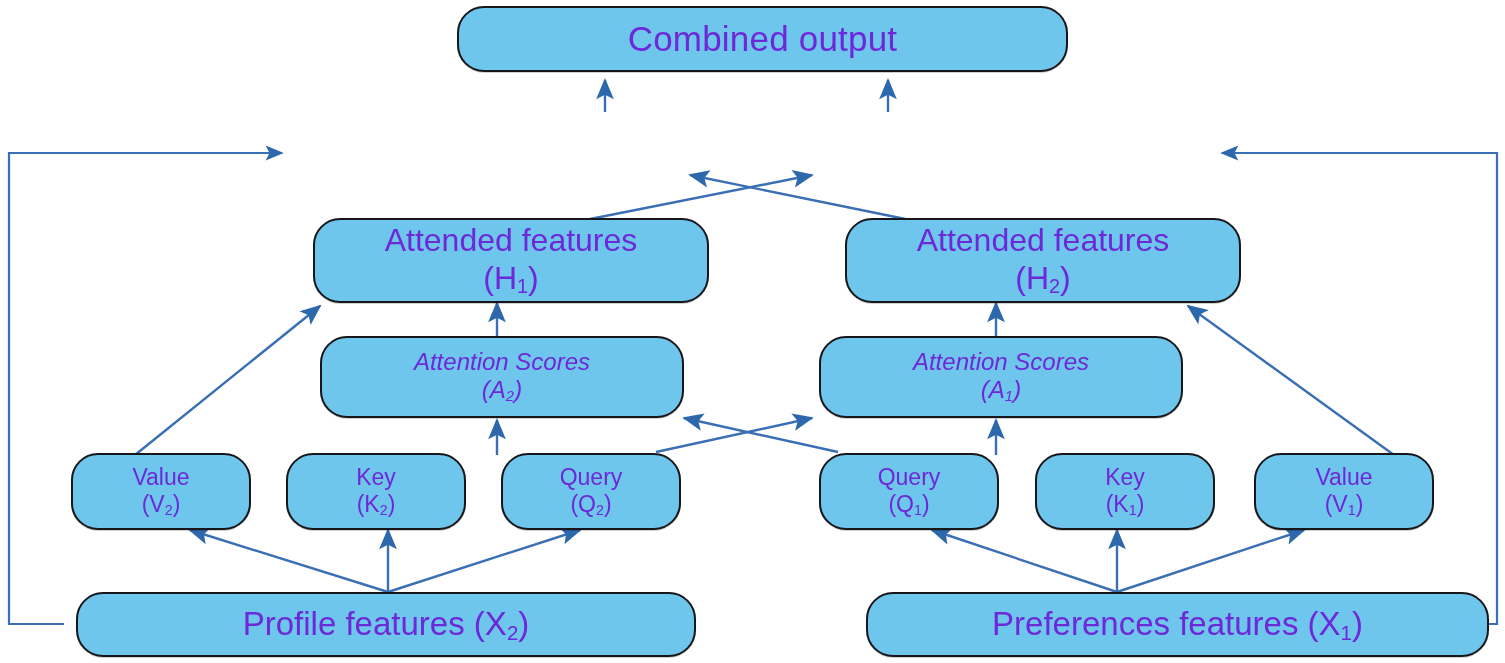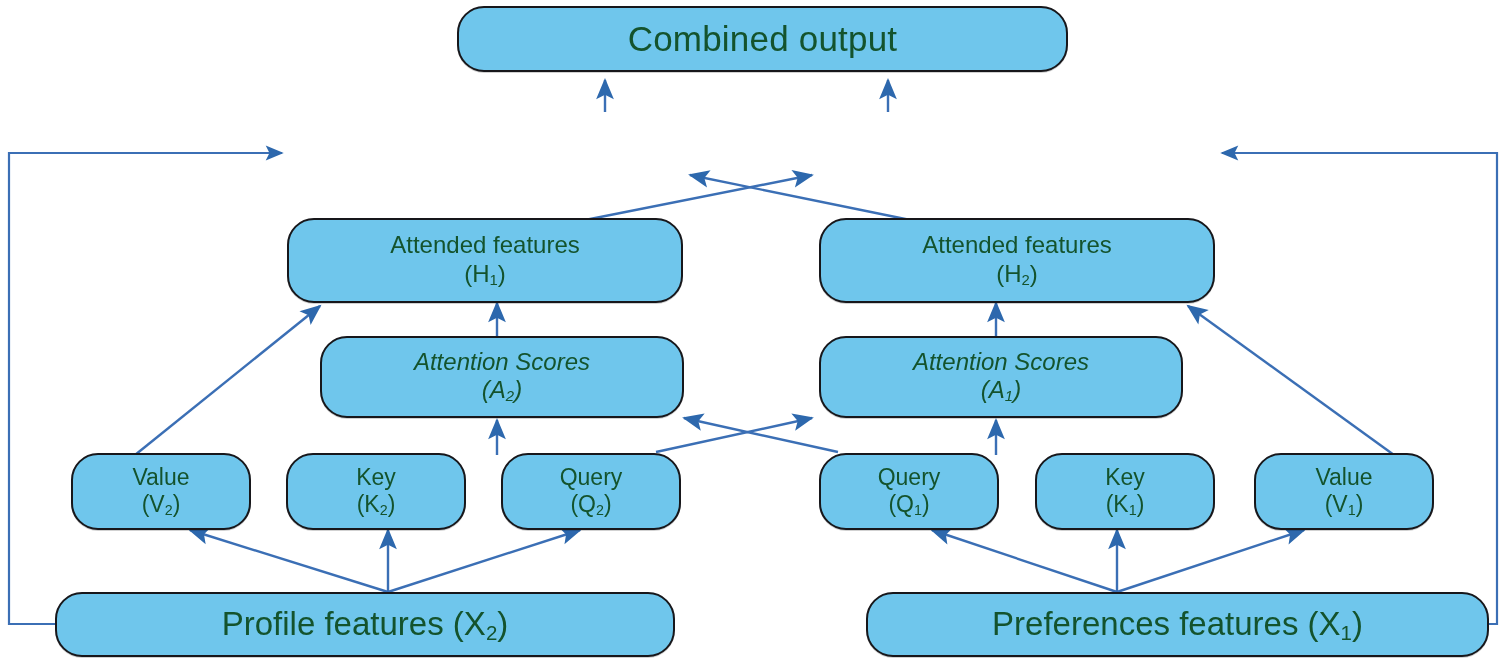--- a/index.html
+++ b/index.html
@@ -29,35 +29,36 @@
   .node {
     position: absolute;
     box-sizing: border-box;
     background: #6FC6EC;
     border: 2.5px solid #17171b;
     border-radius: 27px;
     display: flex;
     align-items: center;
     justify-content: center;
     text-align: center;
-    color: #14532d;
+    color: #6d28d9;
     line-height: 1.18;
     z-index: 3;
     white-space: pre-line;
     box-shadow: 0 1px 0 rgba(0,0,0,0.18);
   }
   .n-combined {
     font-size: 35px;
     letter-spacing: 0.2px;
   }
   .n-out {
     font-size: 25px;
   }
   .n-att {
-    font-size: 24px;
+    font-size: 32px;
+    margin-left: 26px;
   }
   .n-score {
     font-size: 24px;
     font-style: italic;
   }
   .n-qkv {
     font-size: 23px;
   }
   .n-base {
     font-size: 33px;
@@ -155,21 +156,21 @@
   </div>
 
   <div class="node n-qkv" style="left:1035px; top:453px; width:180px; height:77px;">
     <span><span>Key</span><br><span>(K</span><sub>1</sub><span>)</span></span>
   </div>
 
   <div class="node n-qkv" style="left:1254px; top:453px; width:180px; height:77px;">
     <span><span>Value</span><br><span>(V</span><sub>1</sub><span>)</span></span>
   </div>
 
-  <div class="node n-base" style="left:55px; top:592px; width:620px; height:65px;">
+  <div class="node n-base" style="left:76px; top:592px; width:620px; height:65px;">
     <span><span>Profile features (X</span><sub>2</sub><span>)</span></span>
   </div>
 
   <div class="node n-base" style="left:866px; top:592px; width:623px; height:65px;">
     <span><span>Preferences features (X</span><sub>1</sub><span>)</span></span>
   </div>
 
 </div>
 
 </body></html>

